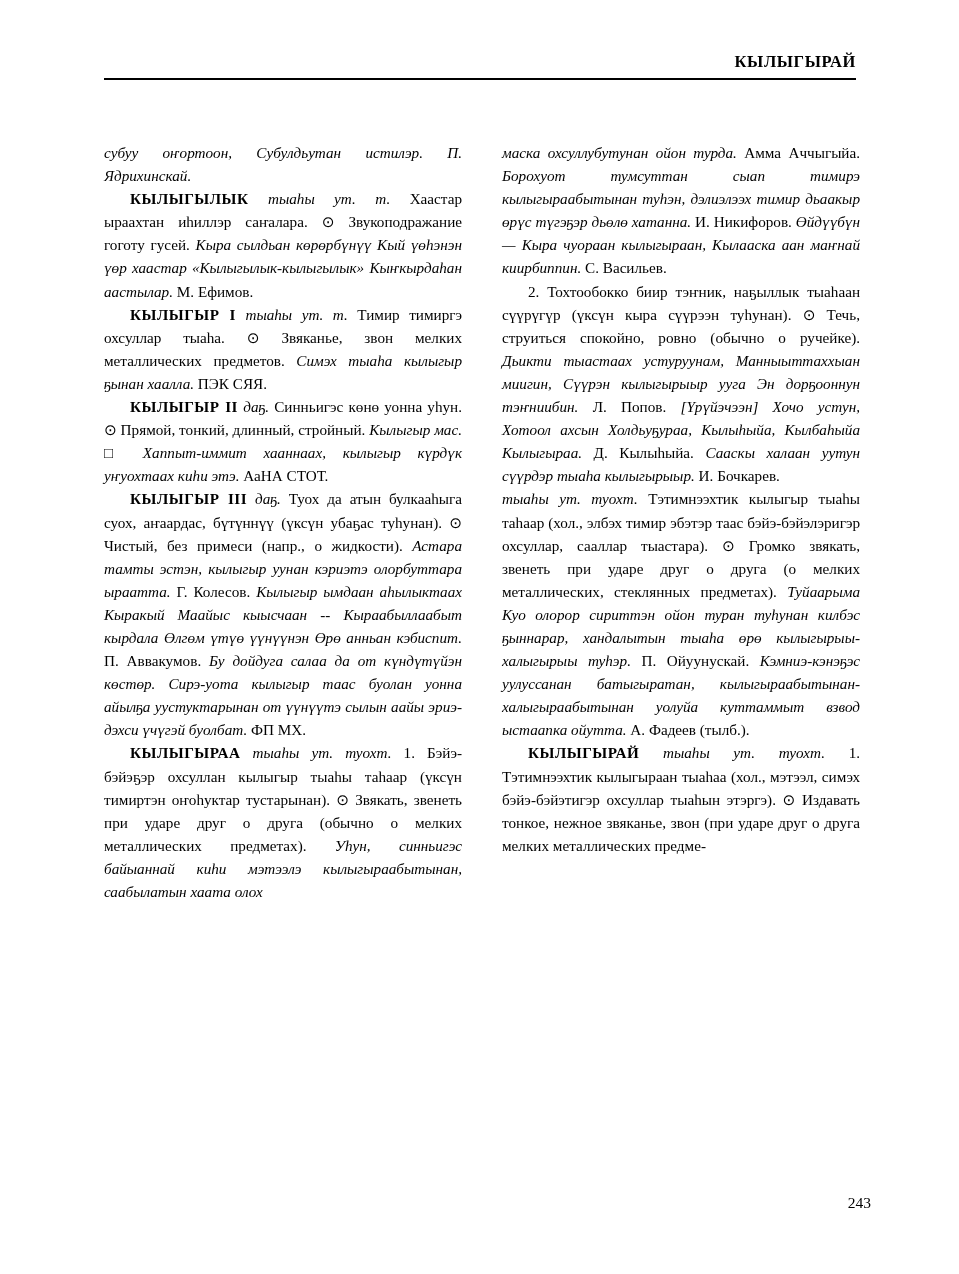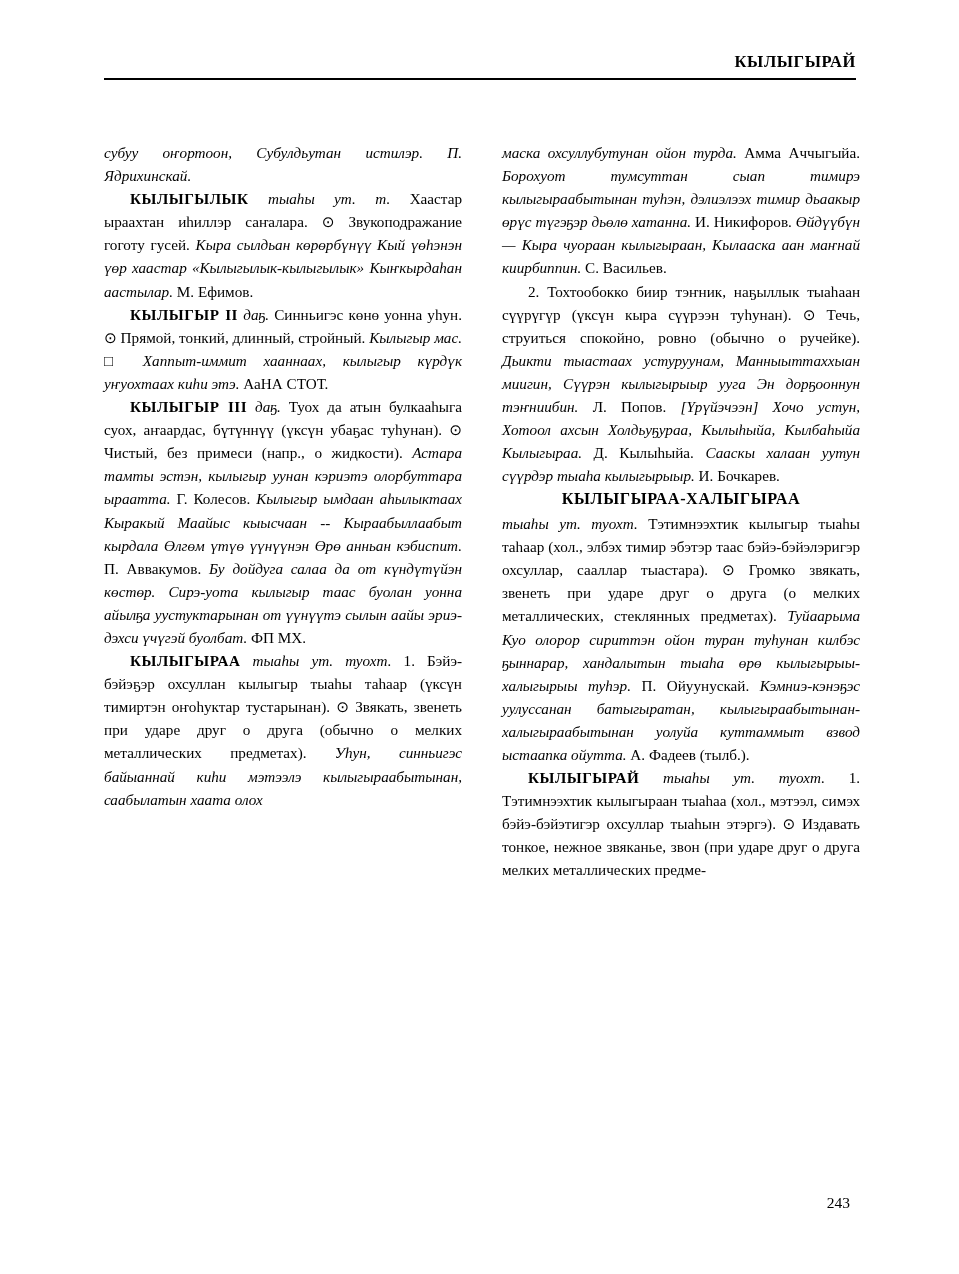--- a/index.html
+++ b/index.html
@@ -82,21 +82,21 @@
     letter-spacing: 0.6px;
     font-size: 16.2px;
     margin-top: 4px;
     text-indent: 0;
   }
   .sym {
     font-style: normal;
   }
   .pageno {
     position: absolute;
-    right: 109px;
+    right: 88px;
     bottom: 62px;
     font-size: 15.5px;
     font-family: "Liberation Serif", serif;
   }
 </style>
 </head>
 <body>
 
 <div class="page">
 
@@ -114,20 +114,29 @@
       <p class="indent">
         <span class="hw">КЫЛЫГЫЛЫК</span>
         <span class="it">тыаһы ут. т.</span>
         <span>Хаастар ыраахтан иһиллэр саҥалара.</span>
         <span class="sym">⊙</span>
         <span>Звукоподражание гоготу гусей.</span>
         <span class="it">Кыра сылдьан көрөрбүнүү Кый үөһэнэн үөр хаастар «Кылыгылык-кылыгылык» Кыҥкырдаһан аастылар.</span>
         <span>М. Ефимов.</span>
       </p>
 
+      <p class="indent">
+        <span class="hw">КЫЛЫГЫР I</span>
+        <span class="it">тыаһы ут. т.</span>
+        <span>Тимир тимиргэ охсуллар тыаһа.</span>
+        <span class="sym">⊙</span>
+        <span>Звяканье, звон мелких металлических предметов.</span>
+        <span class="it">Симэх тыаһа кылыгыр ҕынан хаалла.</span>
+        <span>ПЭК СЯЯ.</span>
+      </p>
 
       <p class="indent">
         <span class="hw">КЫЛЫГЫР II</span>
         <span class="it">даҕ.</span>
         <span>Синньигэс көнө уонна уһун.</span>
         <span class="sym">⊙</span>
         <span>Прямой, тонкий, длинный, стройный.</span>
         <span class="ul">Кылыгыр мас.</span>
         <span class="sym">□</span>
         <span class="it">Хаппыт-иммит хааннаах, кылыгыр күрдүк уҥуохтаах киһи этэ.</span>
@@ -177,21 +186,20 @@
         <span class="sym">⊙</span>
         <span>Течь, струиться спокойно, ровно (обычно о ручейке).</span>
         <span class="it">Дьикти тыастаах устуруунам, Манныыттаххыан миигин, Сүүрэн кылыгырыыр ууга Эн дорҕооннун тэҥниибин.</span>
         <span>Л. Попов.</span>
         <span class="it">[Үрүйэчээн] Хочо устун, Хотоол ахсын Холдьуҕураа, Кылыһыйа, Кылбаһыйа Кылыгыраа.</span>
         <span>Д. Кылыһыйа.</span>
         <span class="it">Сааскы халаан уутун сүүрдэр тыаһа кылыгырыыр.</span>
         <span>И. Бочкарев.</span>
       </p>
 
-      <p class="sub-hw">КЫЛЫГЫРАА-ХАЛЫГЫРАА</p>
 
       <p>
         <span class="it">тыаһы ут. туохт.</span>
         <span>Тэтимнээхтик кылыгыр тыаһы таһаар (хол., элбэх тимир эбэтэр таас бэйэ-бэйэлэригэр охсуллар, сааллар тыастара).</span>
         <span class="sym">⊙</span>
         <span>Громко звякать, звенеть при ударе друг о друга (о мелких металлических, стеклянных предметах).</span>
         <span class="it">Туйаарыма Куо олорор сириттэн ойон туран туһунан килбэс ҕыннарар, хандалытын тыаһа өрө кылыгырыы-халыгырыы туһэр.</span>
         <span>П. Ойуунускай.</span>
         <span class="it">Кэмниэ-кэнэҕэс уулуссанан батыгыратан, кылыгыраабытынан-халыгыраабытынан уолуйа куттаммыт взвод ыстаапка ойутта.</span>
         <span>А. Фадеев (тылб.).</span>

